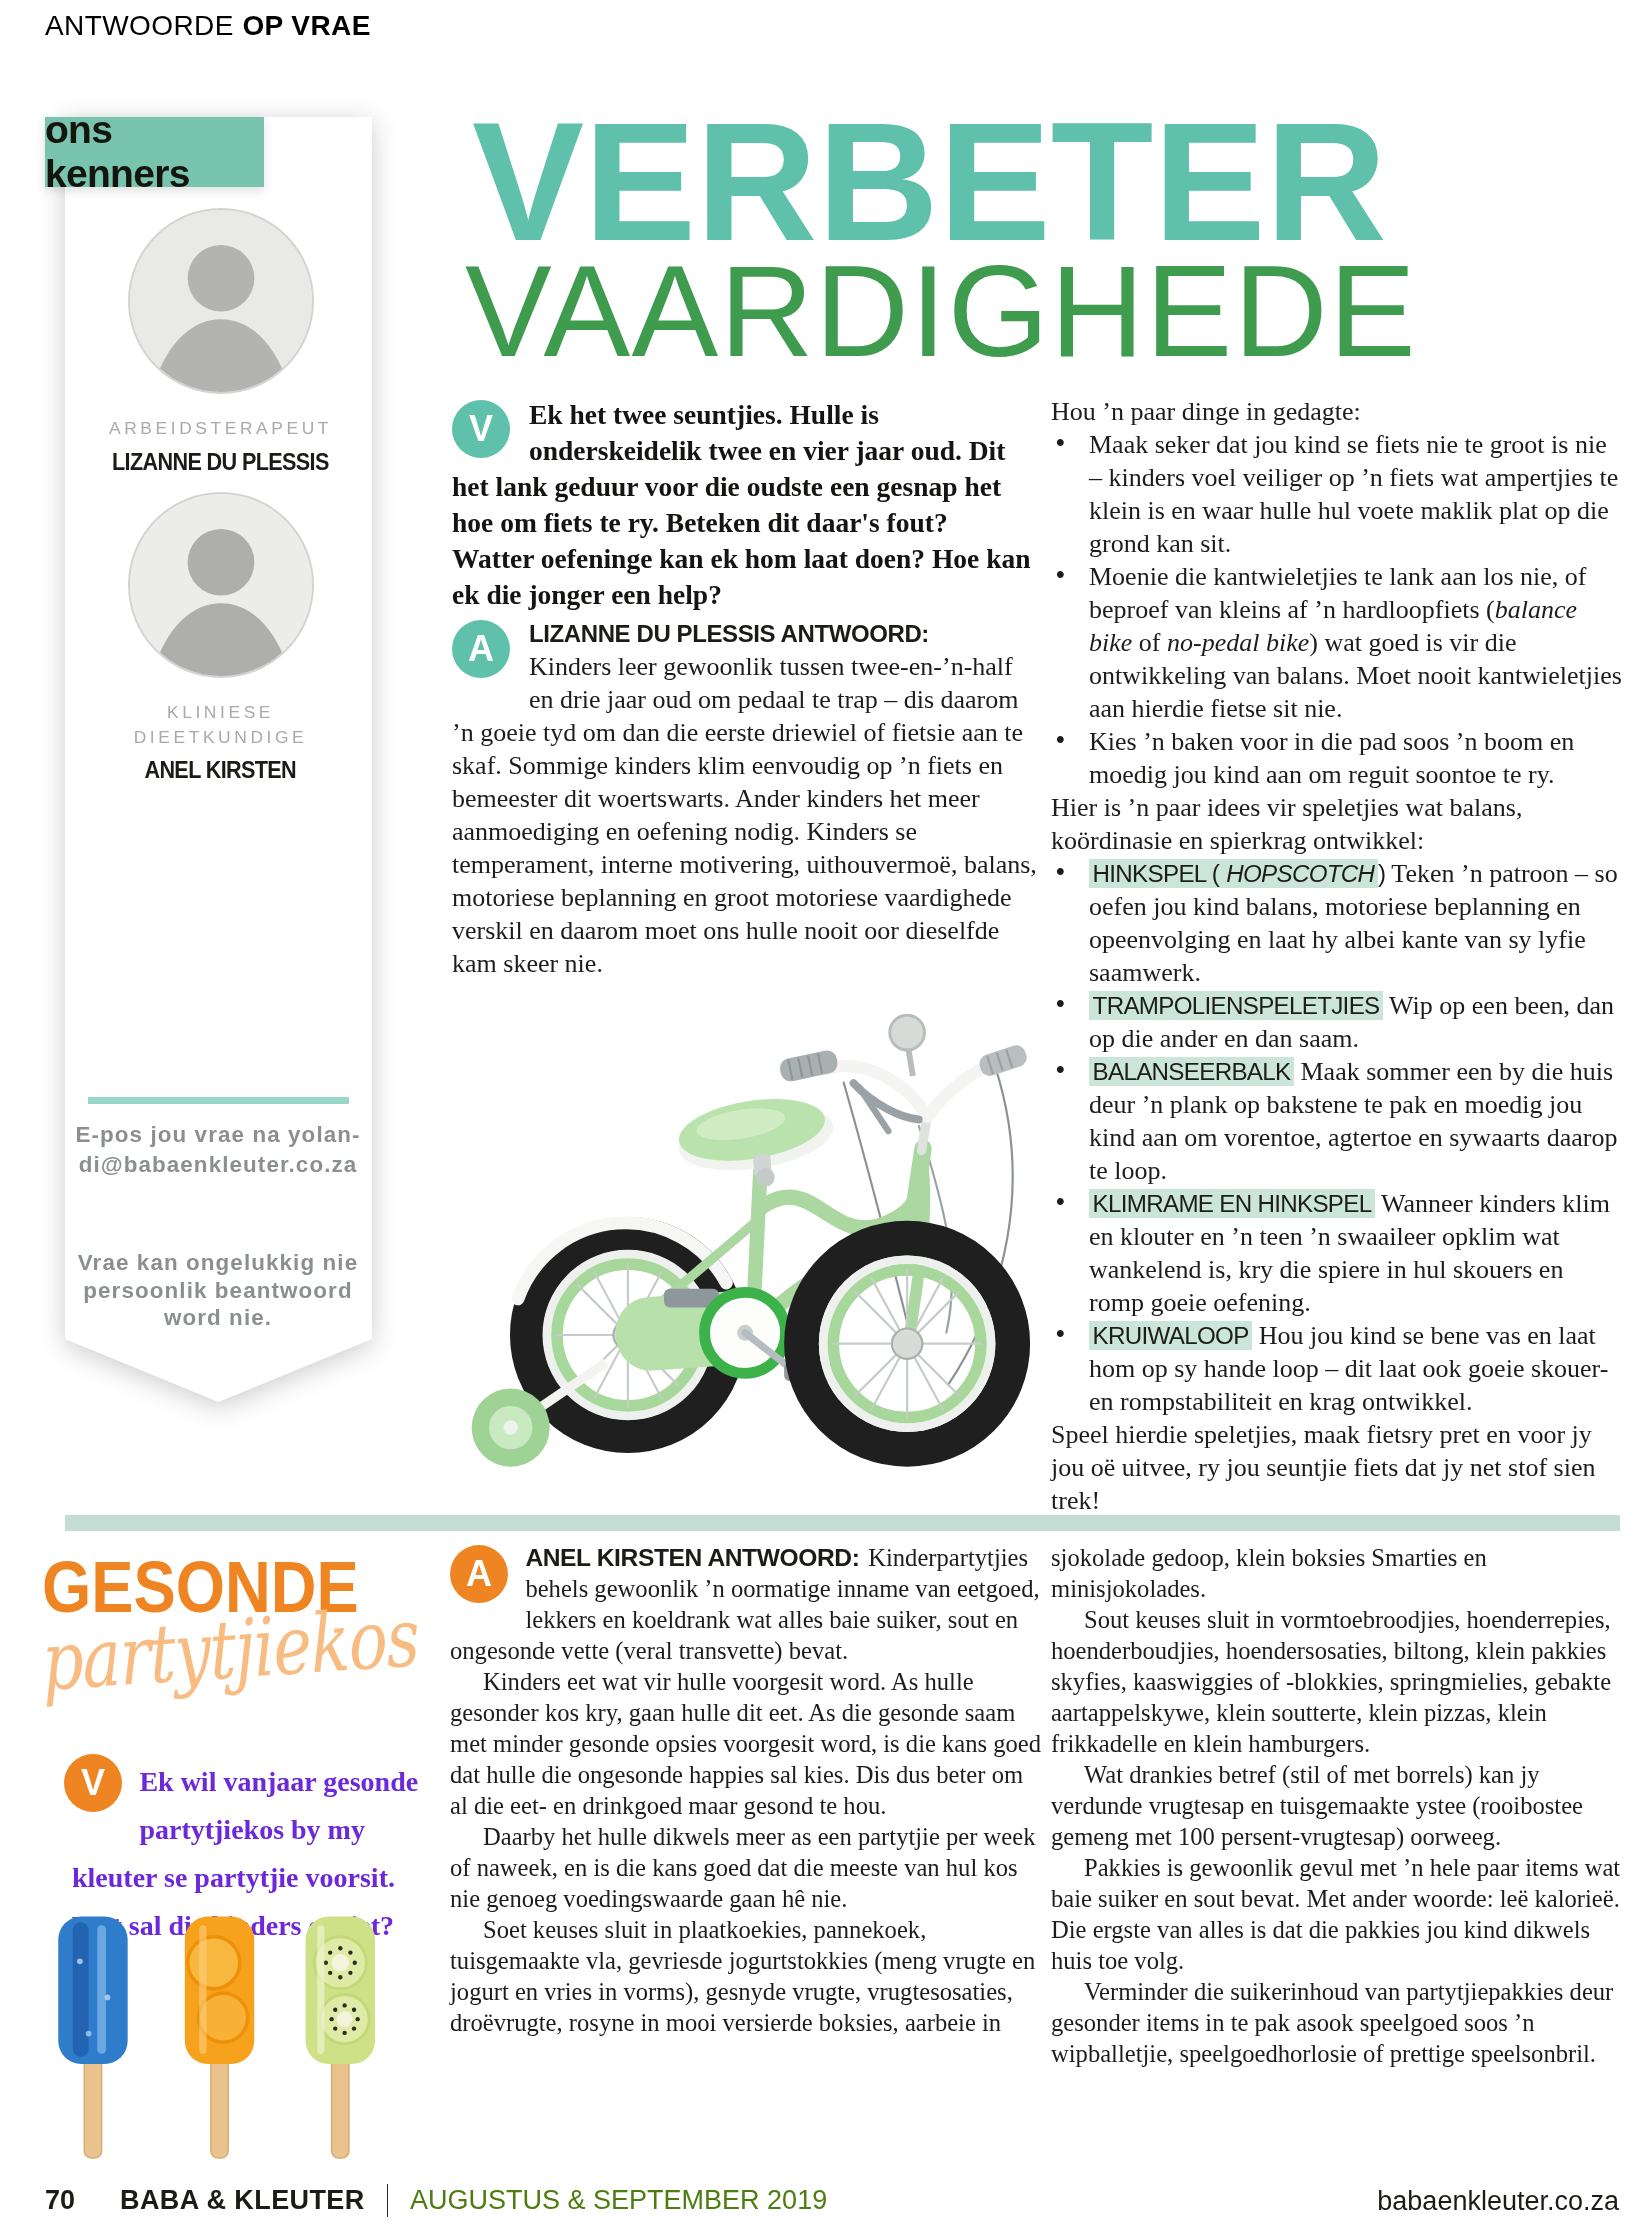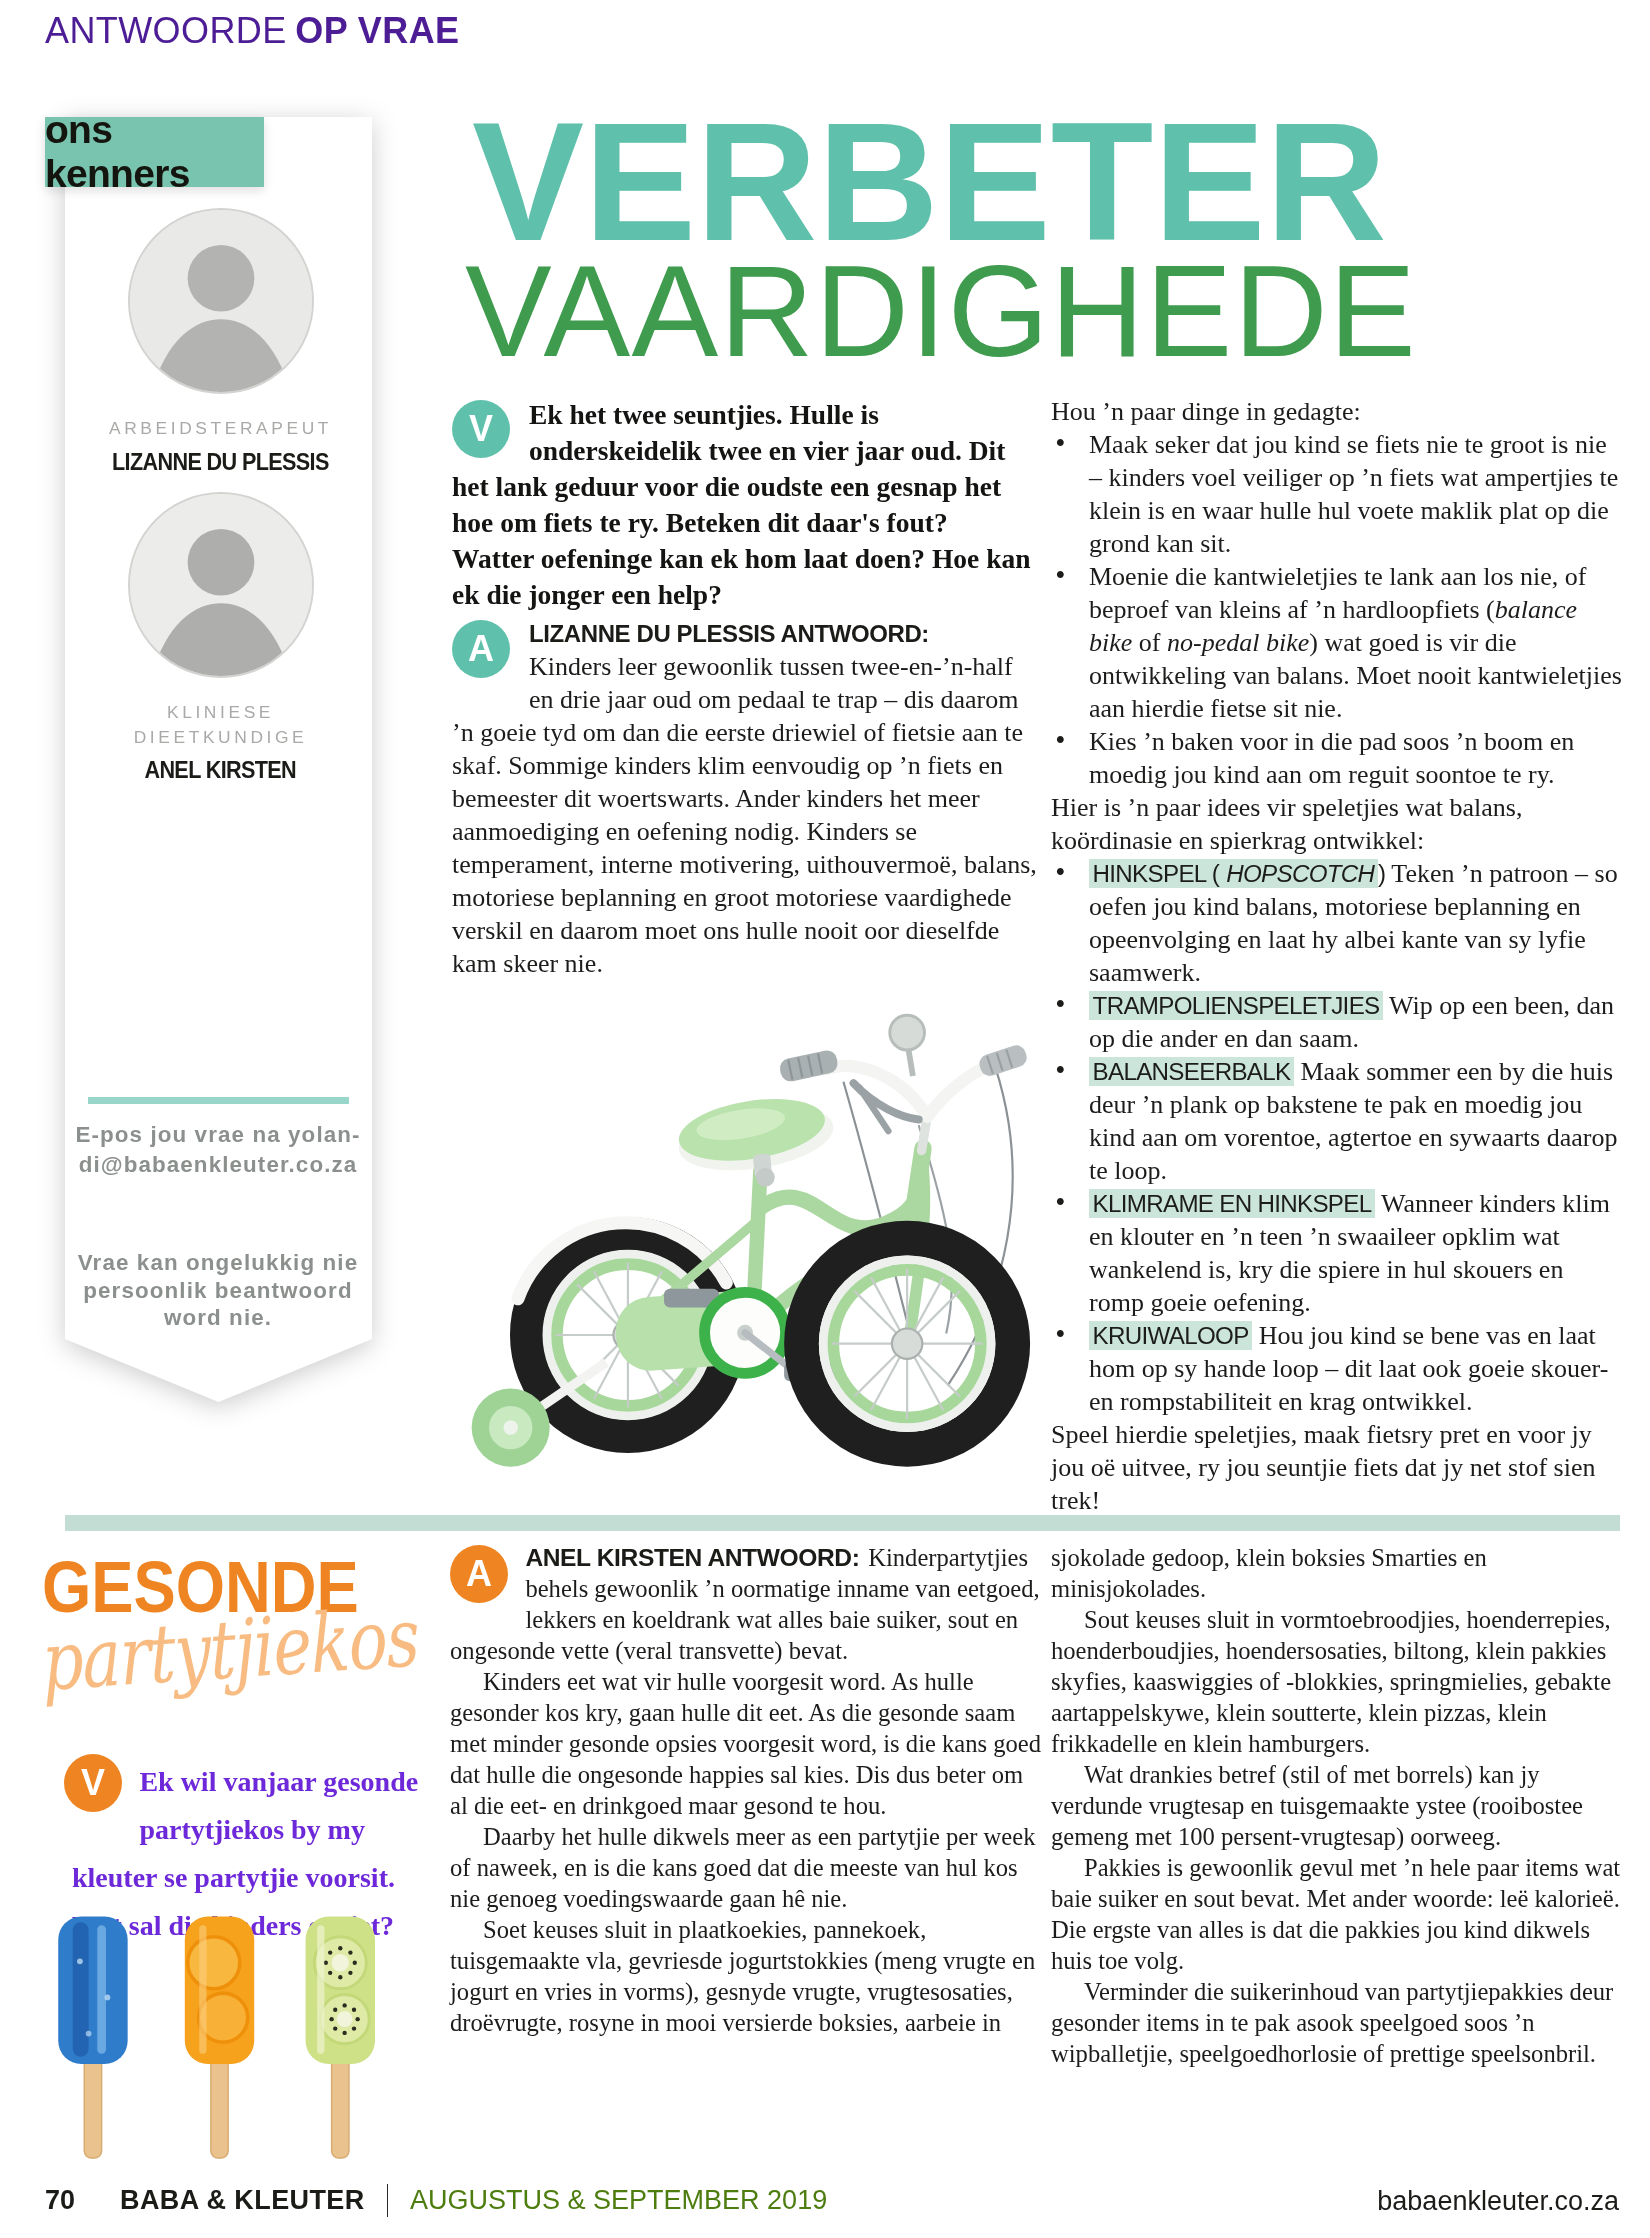--- a/index.html
+++ b/index.html
@@ -1,21 +1,21 @@
 <!DOCTYPE html>
 <html style="--teal: #5fc0ab; --teal-band: #79c4af; --teal-highlight: #cbe5da; --teal-divider: #c3ddd4; --green-title: #3f9b4e; --orange: #ee8522; --orange-light: #f8bc82;font-size:11.6px"><head>
 <meta charset="utf-8">
 <style>
   html,body{margin:0;padding:0;background:#ffffff;}
   .page{position:relative;width:1651px;height:2239px;background:#ffffff;overflow:hidden;
         font-family:"Liberation Serif",serif;color:#1c1c1b;}
 
   
   .page-header{position:absolute;left:45px;top:10px;font-family:"Liberation Sans",sans-serif;
-               font-size:36px;letter-spacing:0.4px;color:#4c1d95;white-space:nowrap;}
+               font-size:28px;letter-spacing:0.4px;color:#000000;white-space:nowrap;}
   .ph-light{font-weight:400;}
   .ph-bold{font-weight:700;margin-left:8.7px;}
 
   
   .sidebar-wrap{position:absolute;left:65px;top:117px;width:307px;height:1285px;
                 filter:drop-shadow(0 5.8px 13px rgba(0,0,0,.20));}
   .sidebar-box{width:100%;height:100%;background:#ffffff;
                clip-path:polygon(0 0,100% 0,100% calc(100% - 63px),50% 100%,0 calc(100% - 63px));}
   .sidebar-band{position:absolute;left:45px;top:117px;width:219px;height:70px;
                 background:var(--teal-band,#79c4af);display:flex;align-items:center;justify-content:center;

